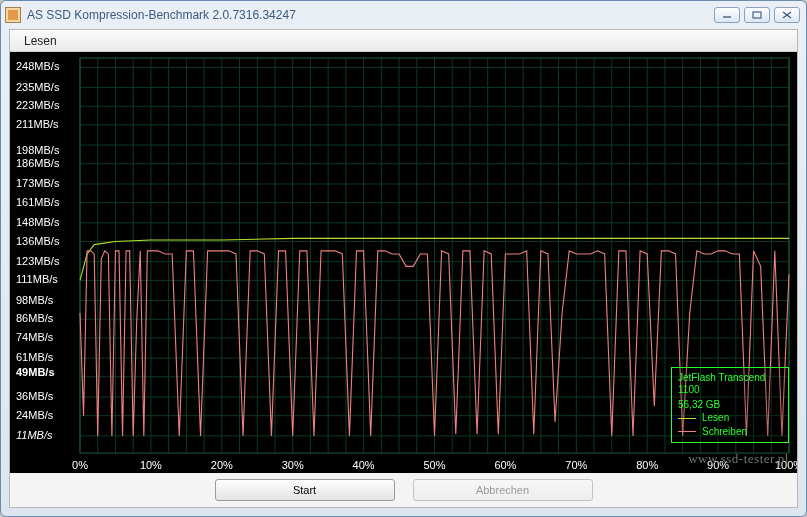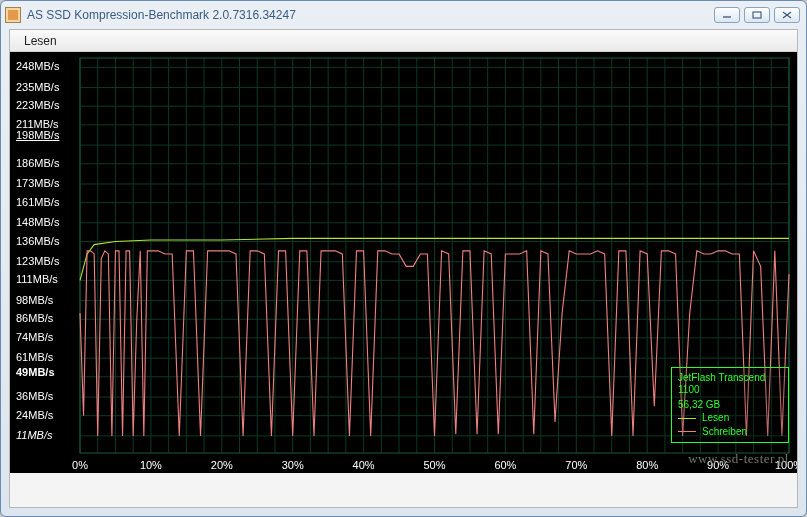--- a/index.html
+++ b/index.html
@@ -280,21 +280,21 @@
           <div class="y-label" style="top: 278.921px; left: 4px;">74MB/s</div>
           <div class="y-label" style="top: 260.26px; left: 4px;">86MB/s</div>
           <div class="y-label" style="top: 241.598px; left: 4px;">98MB/s</div>
           <div class="y-label" style="top: 221.382px; left: 4px;">111MB/s</div>
           <div class="y-label" style="top: 202.72px; left: 4px;">123MB/s</div>
           <div class="y-label" style="top: 182.504px; left: 4px;">136MB/s</div>
           <div class="y-label" style="top: 163.843px; left: 4px;">148MB/s</div>
           <div class="y-label" style="top: 143.626px; left: 4px;">161MB/s</div>
           <div class="y-label" style="top: 124.965px; left: 4px;">173MB/s</div>
           <div class="y-label" style="top: 104.748px; left: 4px;">186MB/s</div>
-          <div class="y-label" style="top: 77px; left: 4px; text-decoration: underline;">198MB/s</div>
+          <div class="y-label" style="top: 92px; left: 4px;">198MB/s</div>
           <div class="y-label" style="top: 65.8701px; left: 4px;">211MB/s</div>
           <div class="y-label" style="top: 47.2087px; left: 4px;">223MB/s</div>
           <div class="y-label" style="top: 28.5472px; left: 4px;">235MB/s</div>
           <div class="y-label" style="top: 8.33071px; left: 4px;">248MB/s</div>
         </div>
       <div class="x-labels" id="x-labels">
           <div class="x-label" style="left: 70px;">0%</div>
           <div class="x-label" style="left: 140.9px;">10%</div>
           <div class="x-label" style="left: 211.8px;">20%</div>
           <div class="x-label" style="left: 282.7px;">30%</div>
@@ -317,15 +317,17 @@
         <div class="legend-line">
           <div class="legend-swatch" id="sw-write" style="border-top-color: rgb(240, 128, 128);"></div>
           <span>Schreiben</span>
         </div>
       </div>
 
       <div class="watermark">www.ssd-tester.pl</div>
     </div>
 
     <div class="button-row">
+      <div class="btn">Start</div>
+      <div class="btn disabled">Abbrechen</div>
     </div>
   </div>
 </div>
 
 </body></html>

